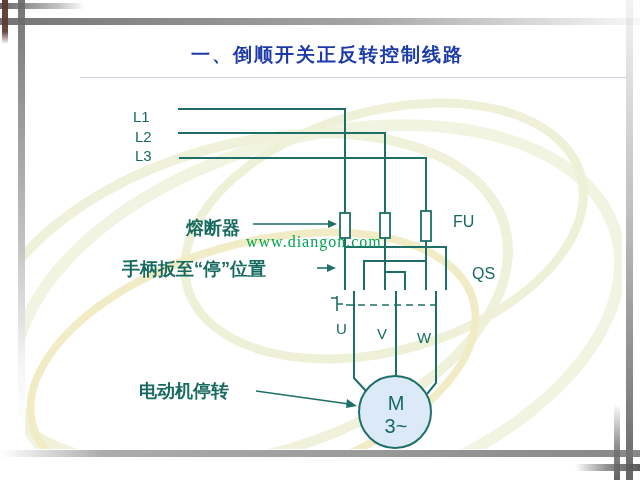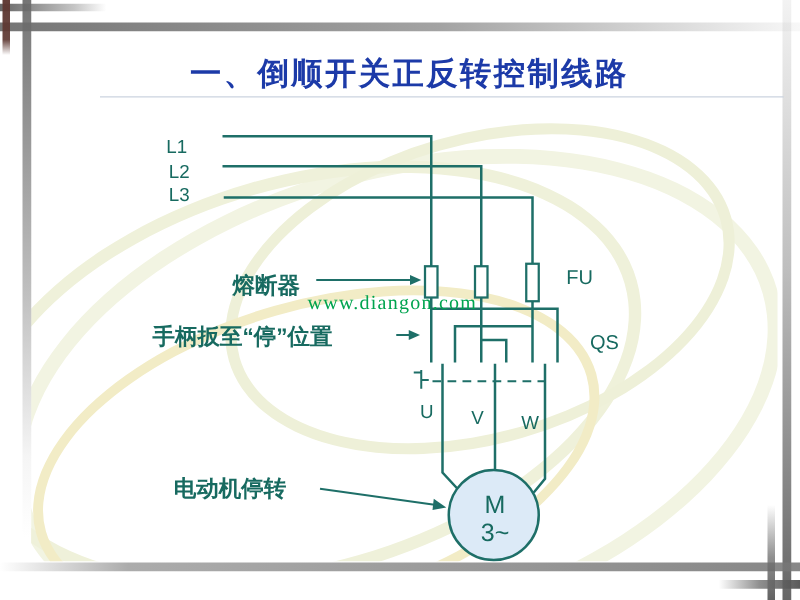--- a/index.html
+++ b/index.html
@@ -26,21 +26,21 @@
   
   .swirl-box{position:absolute;left:25px;top:28px;width:597px;height:421px;overflow:hidden;}
   .swirl{position:absolute;border-radius:50%;}
   .swirl-a{left:-55px;top:112px;width:530px;height:300px;border:10px solid #eff1da;}
   .swirl-b{left:150px;top:79px;width:400px;height:230px;border:9px solid #eef0d8;}
   .swirl-c{left:-5px;top:212px;width:450px;height:230px;border:8px solid #f2ecc6;}
   .swirl-d{left:-25px;top:104px;width:610px;height:350px;border:12px solid #f2f4e2;}
   .rot{transform:rotate(-16deg);}
   
   .title{position:absolute;left:70px;right:55px;top:42px;text-align:center;
-    font-size:25px;font-weight:bold;letter-spacing:2px;color:#1c3aa8;}
+    font-size:19px;font-weight:bold;letter-spacing:2px;color:#1c3aa8;}
   .title-rule{position:absolute;left:80px;top:77px;width:547px;height:1px;background:#ccd4e0;}
   
   svg{position:absolute;left:0;top:0;}
   .wire{stroke:#1e6f68;stroke-width:2;fill:none;}
   .thin{stroke:#1e6f68;stroke-width:1.6;fill:none;}
   .fuse{fill:#ffffff;stroke:#1e6f68;stroke-width:1.8;}
   .arrowhead{fill:#1e6f68;stroke:none;}
   .ref{fill:#176a60;font-size:16px;font-family:"Liberation Sans",sans-serif;}
   .phase{fill:#176a60;font-size:15px;font-family:"Liberation Sans",sans-serif;}
   .callout{fill:#176a60;font-size:18px;font-weight:bold;font-family:"Liberation Sans",sans-serif;}

